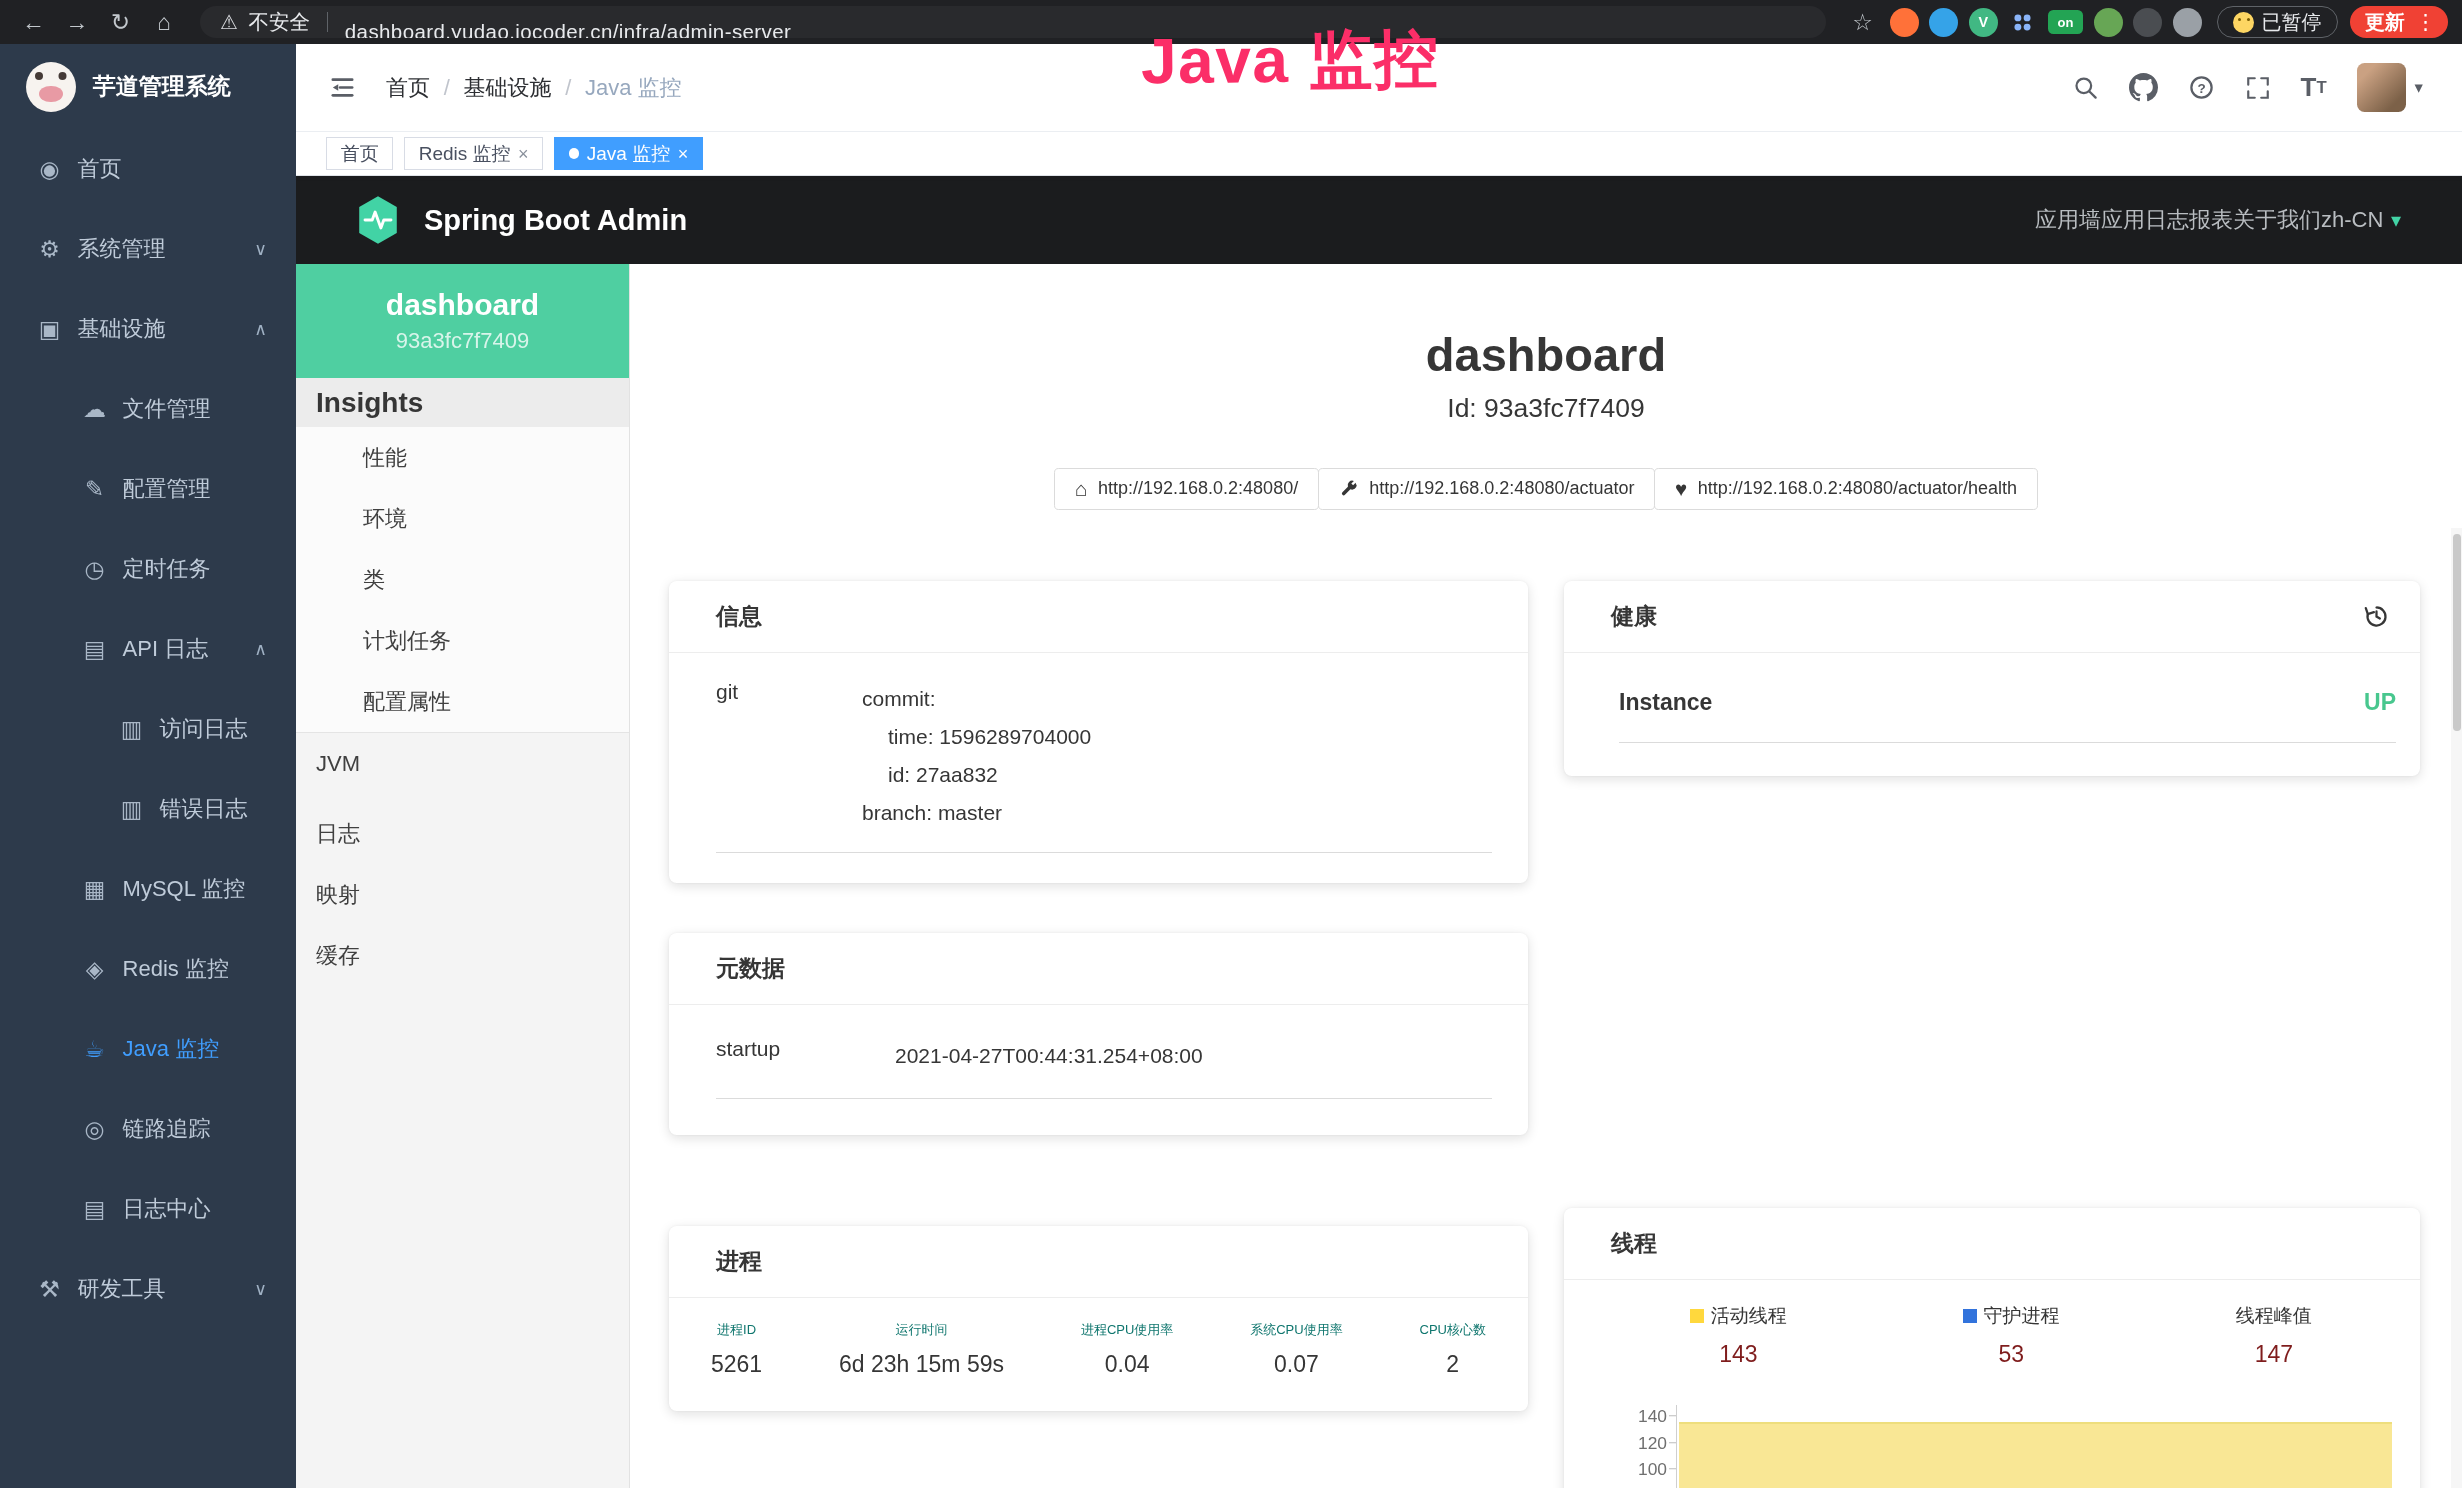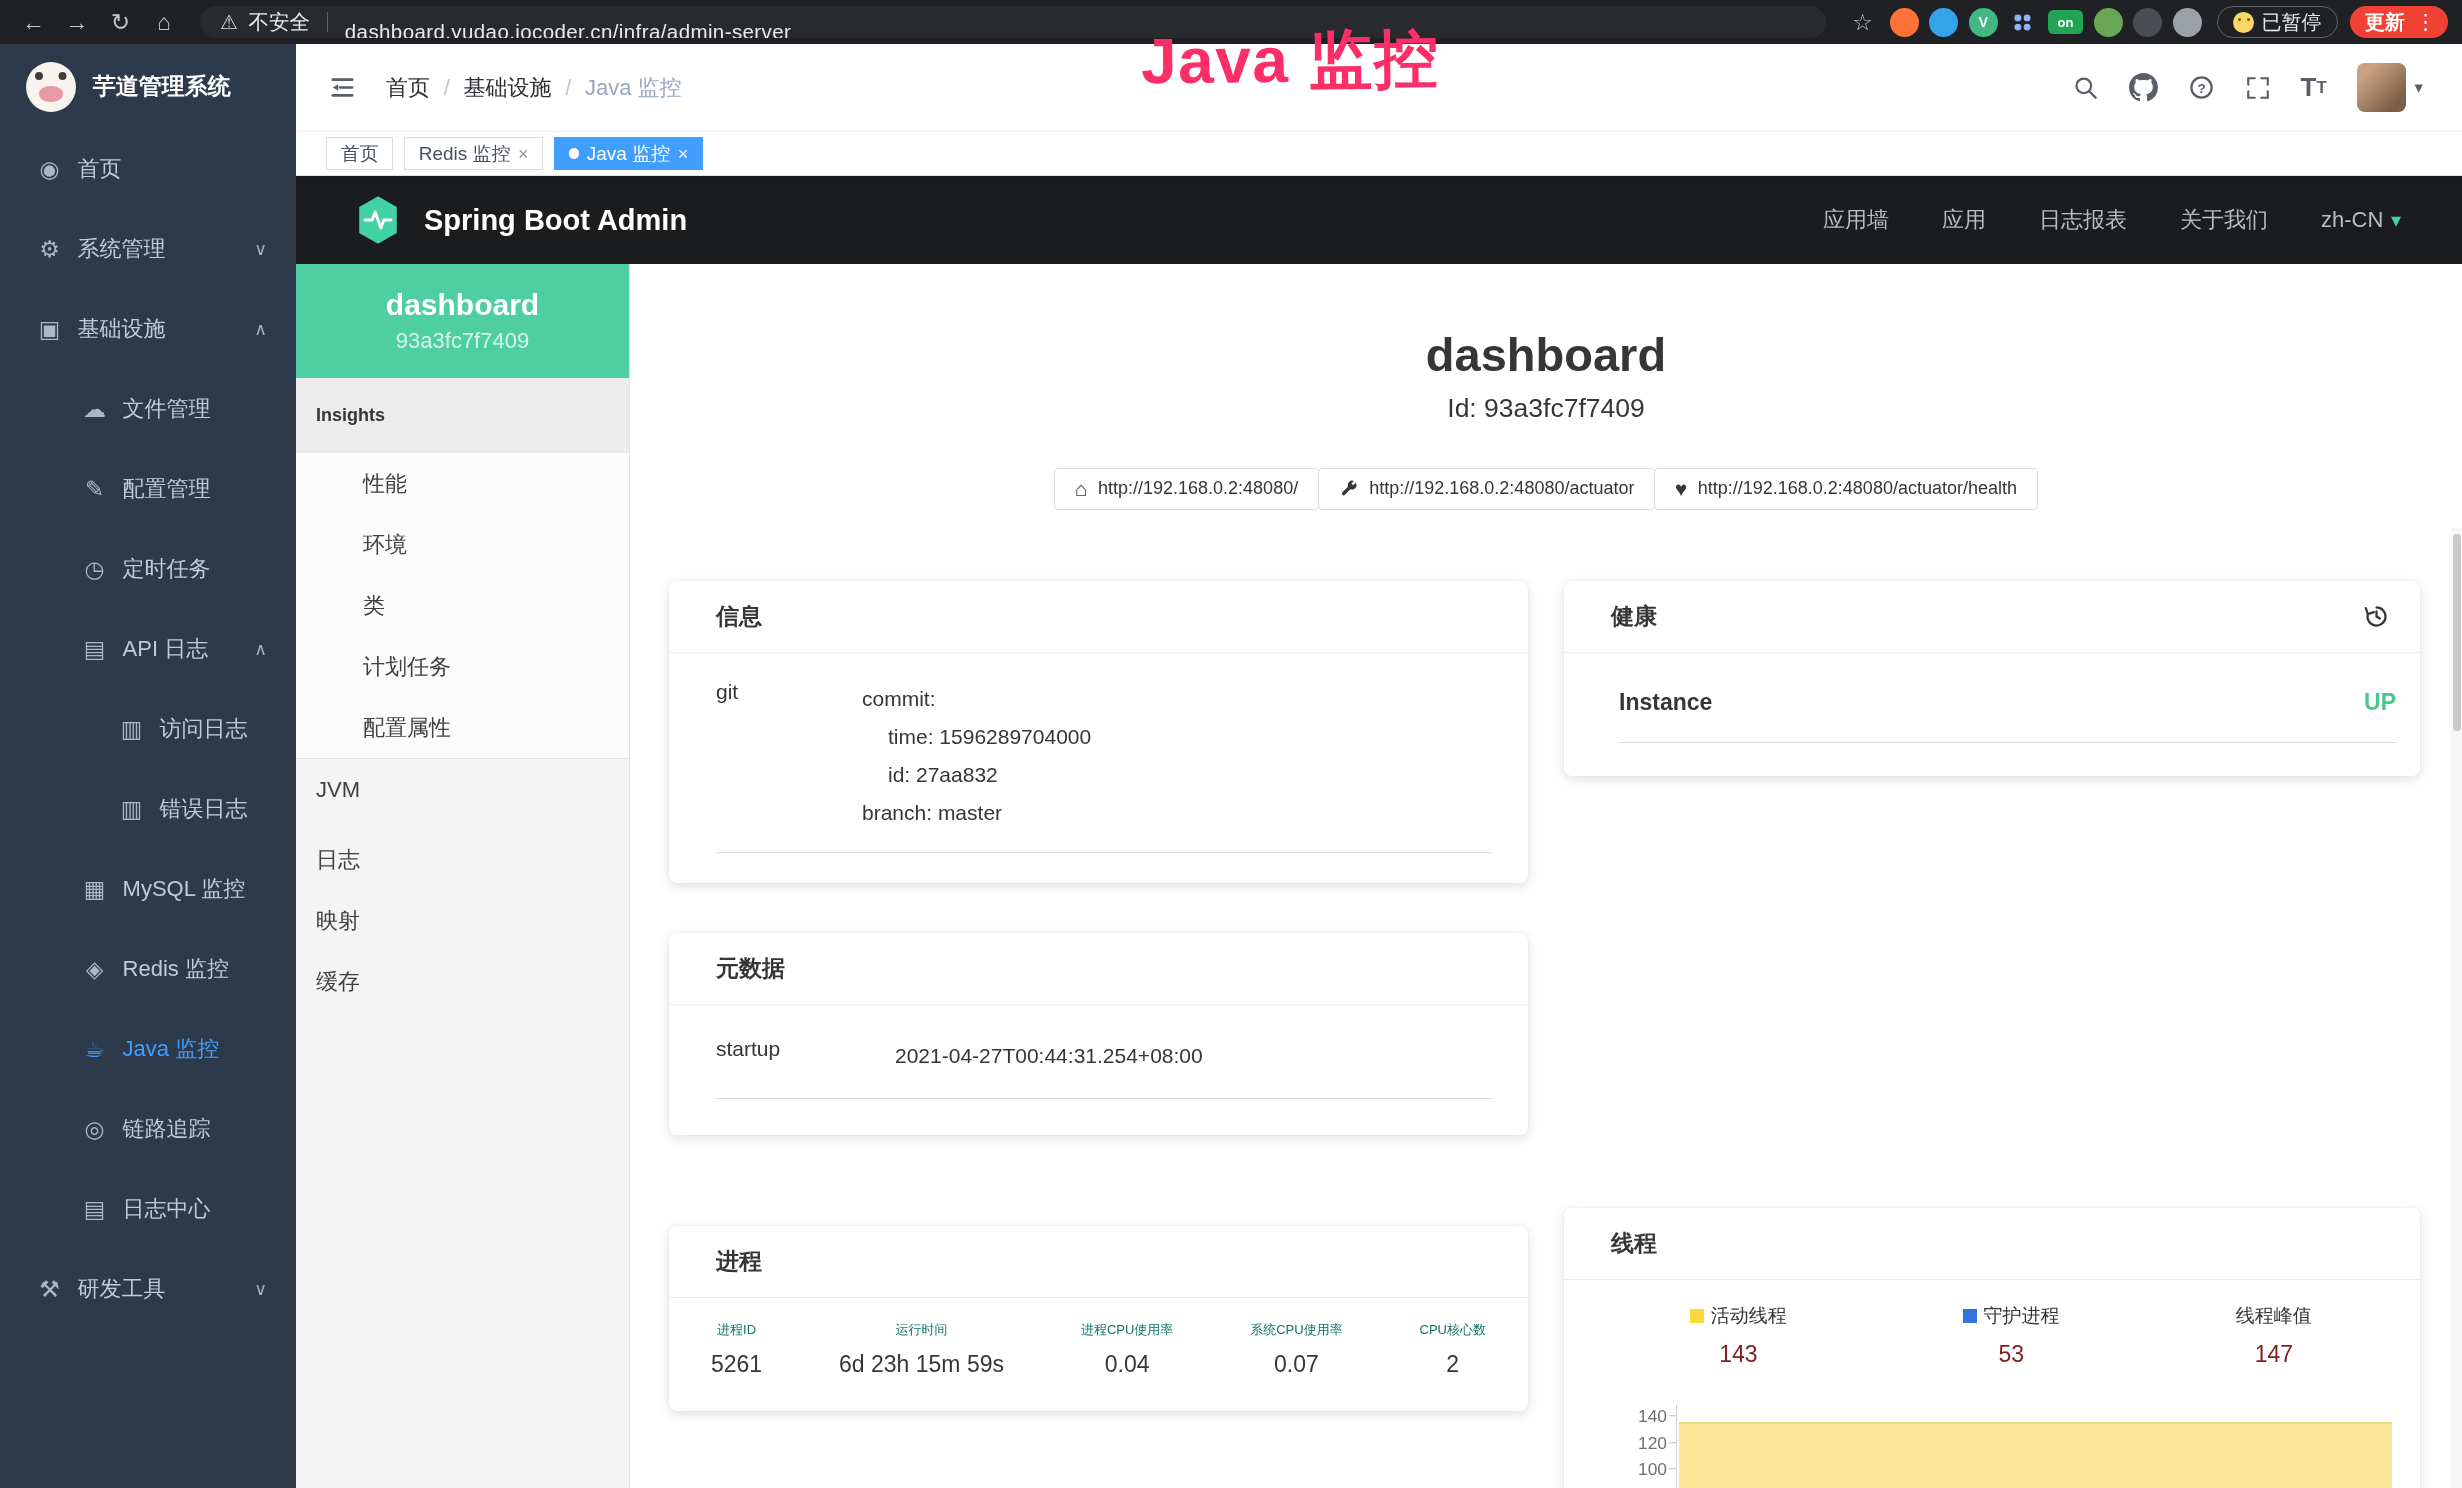--- a/index.html
+++ b/index.html
@@ -59,32 +59,32 @@
   .tag { height:33px; display:inline-flex; align-items:center; padding:0 13.7px; border:1.5px solid #d8dce5; background:#fff; color:#495060; font-size:19px; gap:7.6px; cursor:pointer; }
   .tag-close { font-size:18px; color:#8a919c; line-height:1; }
   .tag-active { background:#409eff; border-color:#409eff; color:#fff; }
   .tag-dot { width:10.6px; height:10.6px; border-radius:50%; background:#fff; }
   .tag-active .tag-close { color:#fff; }
 
   
   .sba-header { position:absolute; left:296px; top:176px; right:0; height:88px; background:#1b1c1e; display:flex; align-items:center; padding:0 61px 0 56px; z-index:8; }
   .sba-logo { width:52px; height:52px; flex:none; }
   .sba-title { color:#fff; font-size:29px; font-weight:bold; margin-left:20px; }
-  .sba-nav { margin-left:auto; display:flex; gap:53px; font-size:22px; color:#b9bdc1; }
+  .sba-nav { margin-left:auto; display:flex; font-size:22px; color:#b9bdc1; }
   .sba-nav-item { cursor:pointer; }
   .sba-lang { display:flex; align-items:center; gap:7.6px; cursor:pointer; }
   .lang-caret { color:#42d3a5; font-size:20px; }
 
   
   .workspace { position:absolute; left:296px; top:264px; right:0; bottom:0; background:#fff; }
   .inst-sidebar { position:absolute; left:0; top:0; bottom:0; width:334px; background:#f4f4f4; border-right:1.5px solid #e2e2e2; overflow:hidden; }
   .inst-header { height:114px; background:#4fcfa1; color:#fff; display:flex; flex-direction:column; align-items:center; justify-content:center; gap:6px; cursor:pointer; }
   .inst-name { font-size:30px; font-weight:bold; }
   .inst-id { font-size:22px; opacity:.78; }
-  .inst-section { height:75px; display:flex; align-items:center; padding-left:20px; font-size:18px; font-weight:bold; color:#363636; background:#ececec; }
+  .inst-section { height:49px; display:flex; align-items:center; padding-left:20px; font-size:28px; font-weight:bold; color:#363636; background:#ececec; }
   .insights-group { background:#fbfbfb; border-bottom:1.5px solid #e4e4e4; }
   .inst-item { height:61px; display:flex; align-items:center; padding-left:20px; font-size:22px; color:#404040; cursor:pointer; }
   .inst-sub { padding-left:67px; }
   .inst-active { background:#4fcfa1; color:#214134; }
   .inst-bottom { margin-top:9px; }
 
   
   .main { position:absolute; left:334px; top:0; right:0; bottom:0; background:#fff; overflow:hidden; }
   .page-title { text-align:center; margin-top:65px; font-size:47px; font-weight:bold; color:#363636; line-height:1.1; }
   .page-subtitle { text-align:center; margin-top:12px; font-size:26.5px; color:#363636; }

